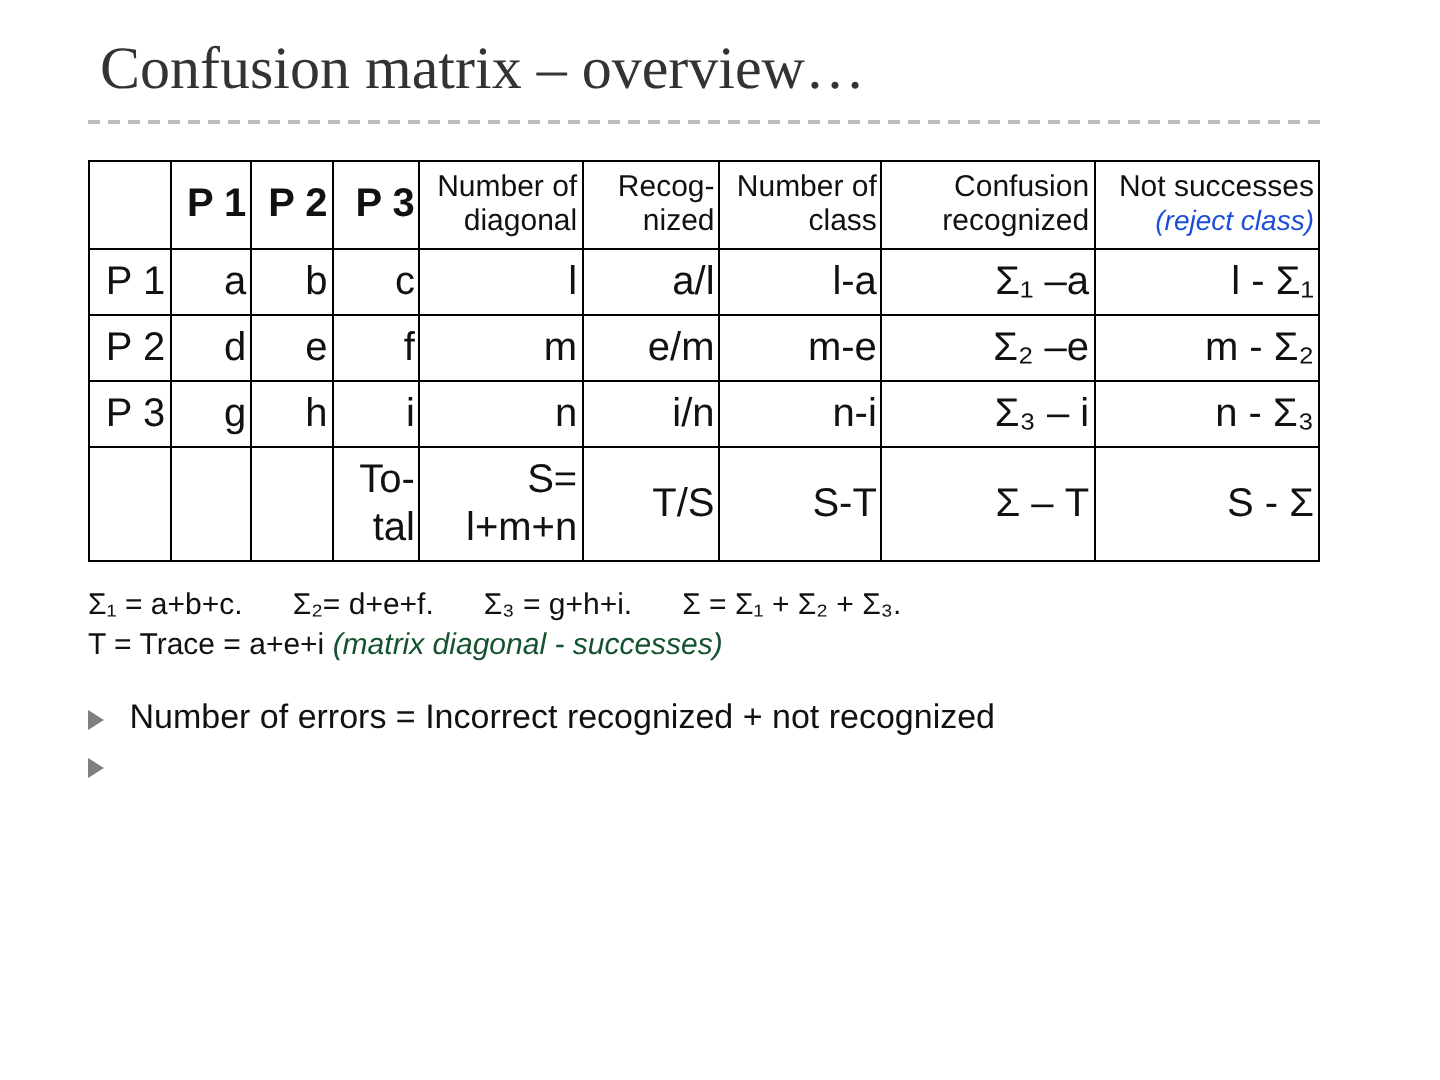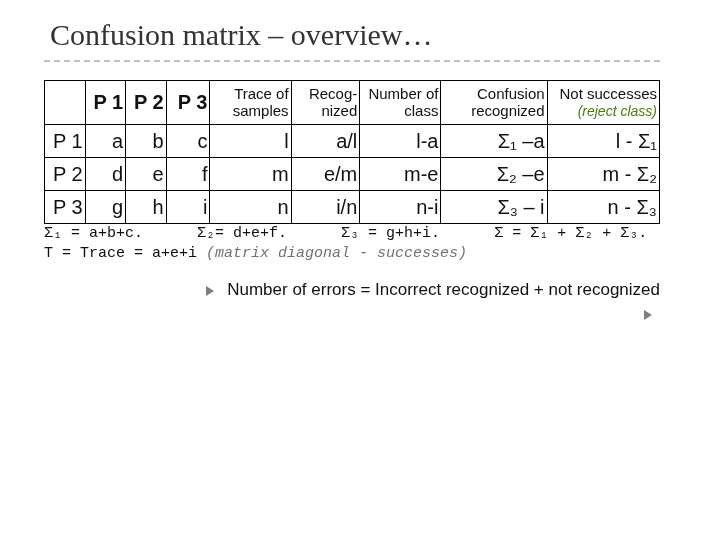--- a/index.html
+++ b/index.html
@@ -42,38 +42,38 @@
     font-family: "Tahoma", "Arial", sans-serif;
   }
   table.cm .hdr {
     font-size: 15px;
     font-weight: normal;
     line-height: 1.15;
   }
   table.cm .sub {
     font-size: 14px;
     font-style: italic;
-    color: #4d7c0f;
+    color: #1d4ed8;
   }
   .notes {
-    font-family: Liberation Mono, monospace;
+    margin-top: 12px;
+    font-family: Liberation Sans, sans-serif;
     font-size: 15px;
     color: #111;
     line-height: 1.35;
   }
   .notes .red {
-    color: #737373;
+    color: #14532d;
     font-style: italic;
   }
   .bullet {
     margin-top: 16px;
     font-family: "Tahoma", "Arial", sans-serif;
     font-size: 17px;
     color: #111;
-    text-align: right;
   }
   .bullet-icon {
     display: inline-block;
     width: 0;
     height: 0;
     border-top: 5px solid transparent;
     border-bottom: 5px solid transparent;
     border-left: 8px solid #7f7f7f;
     margin-right: 8px;
     vertical-align: middle;
@@ -105,21 +105,21 @@
         <col style="width:13%">
       <col style="width:17%">
         <col style="width:18%">
     </colgroup>
     <tbody>
         <tr>
       <th></th>
       <th>P 1</th>
       <th>P 2</th>
       <th>P 3</th>
-      <th class="hdr">Trace of samples</th>
+      <th class="hdr">Number of diagonal</th>
       <th class="hdr">Recog-nized</th>
       <th class="hdr">Number of class</th>
       <th class="hdr">Confusion recognized</th>
       <th class="hdr">
         <span>Not successes</span><br>
         <span class="sub">(reject class)</span>
       </th>
     </tr>
 
     <tr>
@@ -148,20 +148,34 @@
       <td>P 3</td>
       <td>g</td>
       <td>h</td>
       <td>i</td>
       <td>n</td>
       <td>i/n</td>
       <td>n-i</td>
       <td>Σ₃ – i</td>
       <td>n - Σ₃</td>
     </tr>
+    <tr>
+      <td></td>
+      <td></td>
+      <td></td>
+      <td class="small">To-tal</td>
+      <td class="small">
+        <span>S=</span><br>
+        <span>l+m+n</span>
+      </td>
+      <td>T/S</td>
+      <td>S-T</td>
+      <td>Σ – T</td>
+      <td>S - Σ</td>
+    </tr>
   </tbody>
     </table>
 
   <div class="notes">
     <span>Σ₁ = a+b+c.</span>
     &nbsp;&nbsp;&nbsp;&nbsp;
     <span>Σ₂= d+e+f.</span>
     &nbsp;&nbsp;&nbsp;&nbsp;
     <span>Σ₃ = g+h+i.</span>
     &nbsp;&nbsp;&nbsp;&nbsp;

